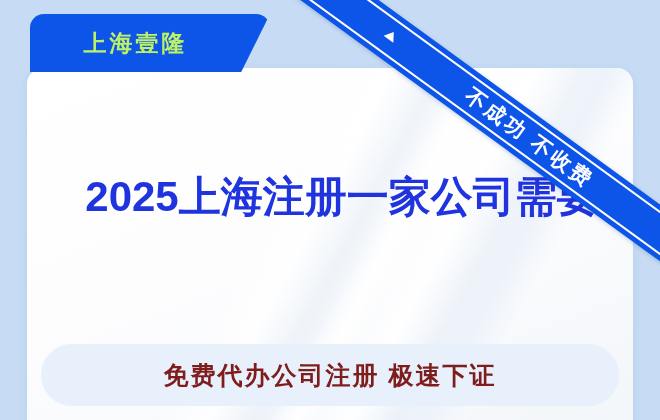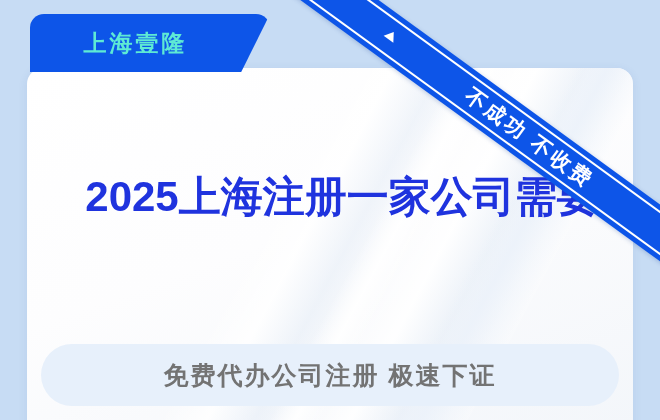--- a/index.html
+++ b/index.html
@@ -38,21 +38,21 @@
     position: absolute;
     left: 0;
     top: 0;
     width: 211px;
     height: 58px;
     display: flex;
     align-items: center;
     justify-content: center;
   }
   .brand-tab-label {
-    color: #5eead4;
+    color: #bef264;
     font-size: 23px;
     font-weight: bold;
     letter-spacing: 3px;
     line-height: 1;
     white-space: nowrap;
   }
 
   
   .card {
     position: absolute;
@@ -125,21 +125,21 @@
     width: 578px;
     height: 62px;
     background: #e7f0fb;
     border-radius: 31px;
     display: flex;
     align-items: center;
     justify-content: center;
     z-index: 3;
   }
   .cta-label {
-    color: #737373;
+    color: #7f1d1d;
     font-size: 25px;
     font-weight: bold;
     letter-spacing: 2px;
     white-space: nowrap;
   }
 
   
   .ribbon {
     position: absolute;
     left: 318px;

